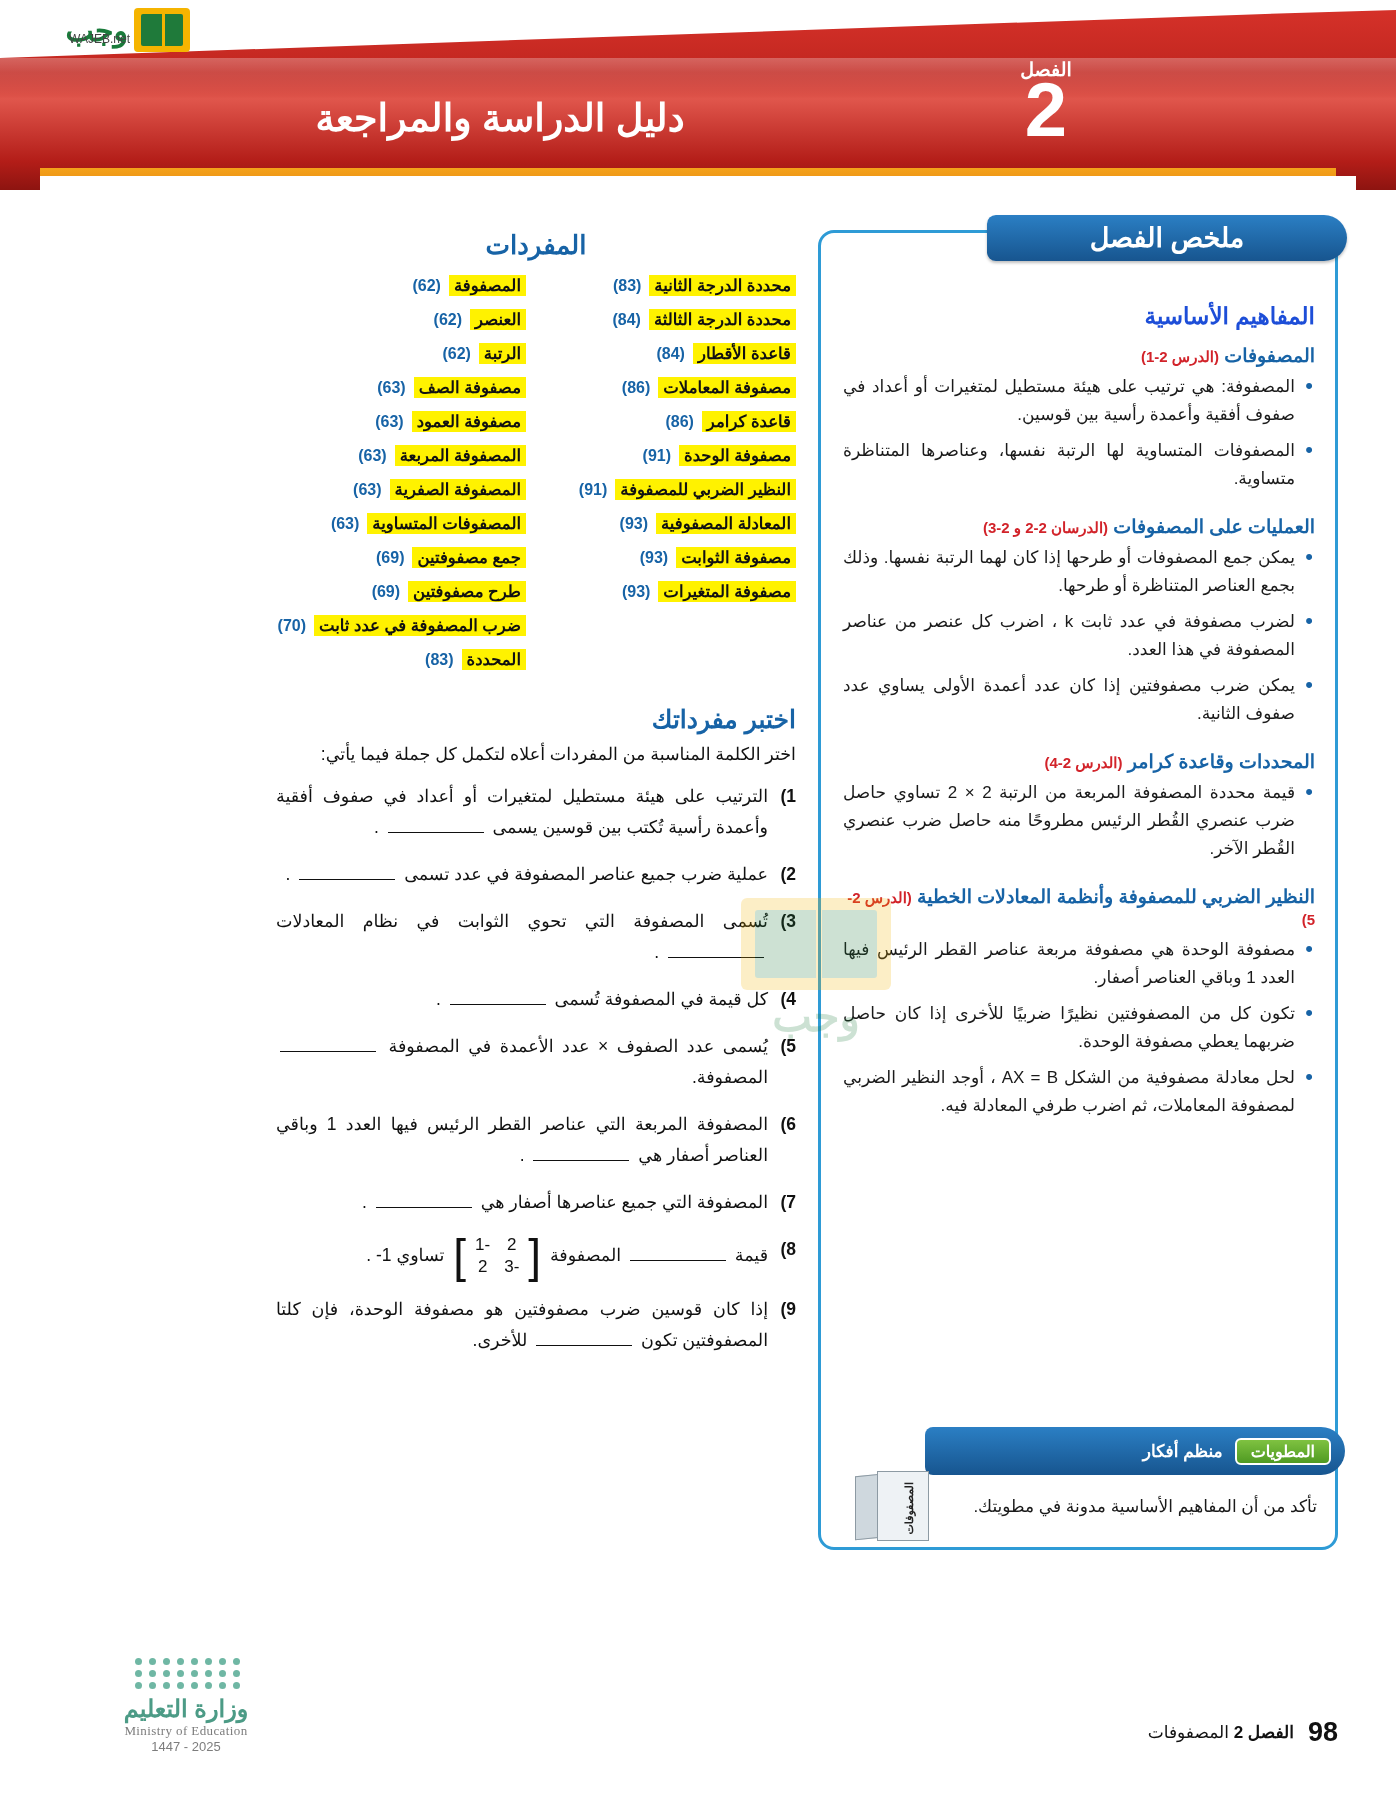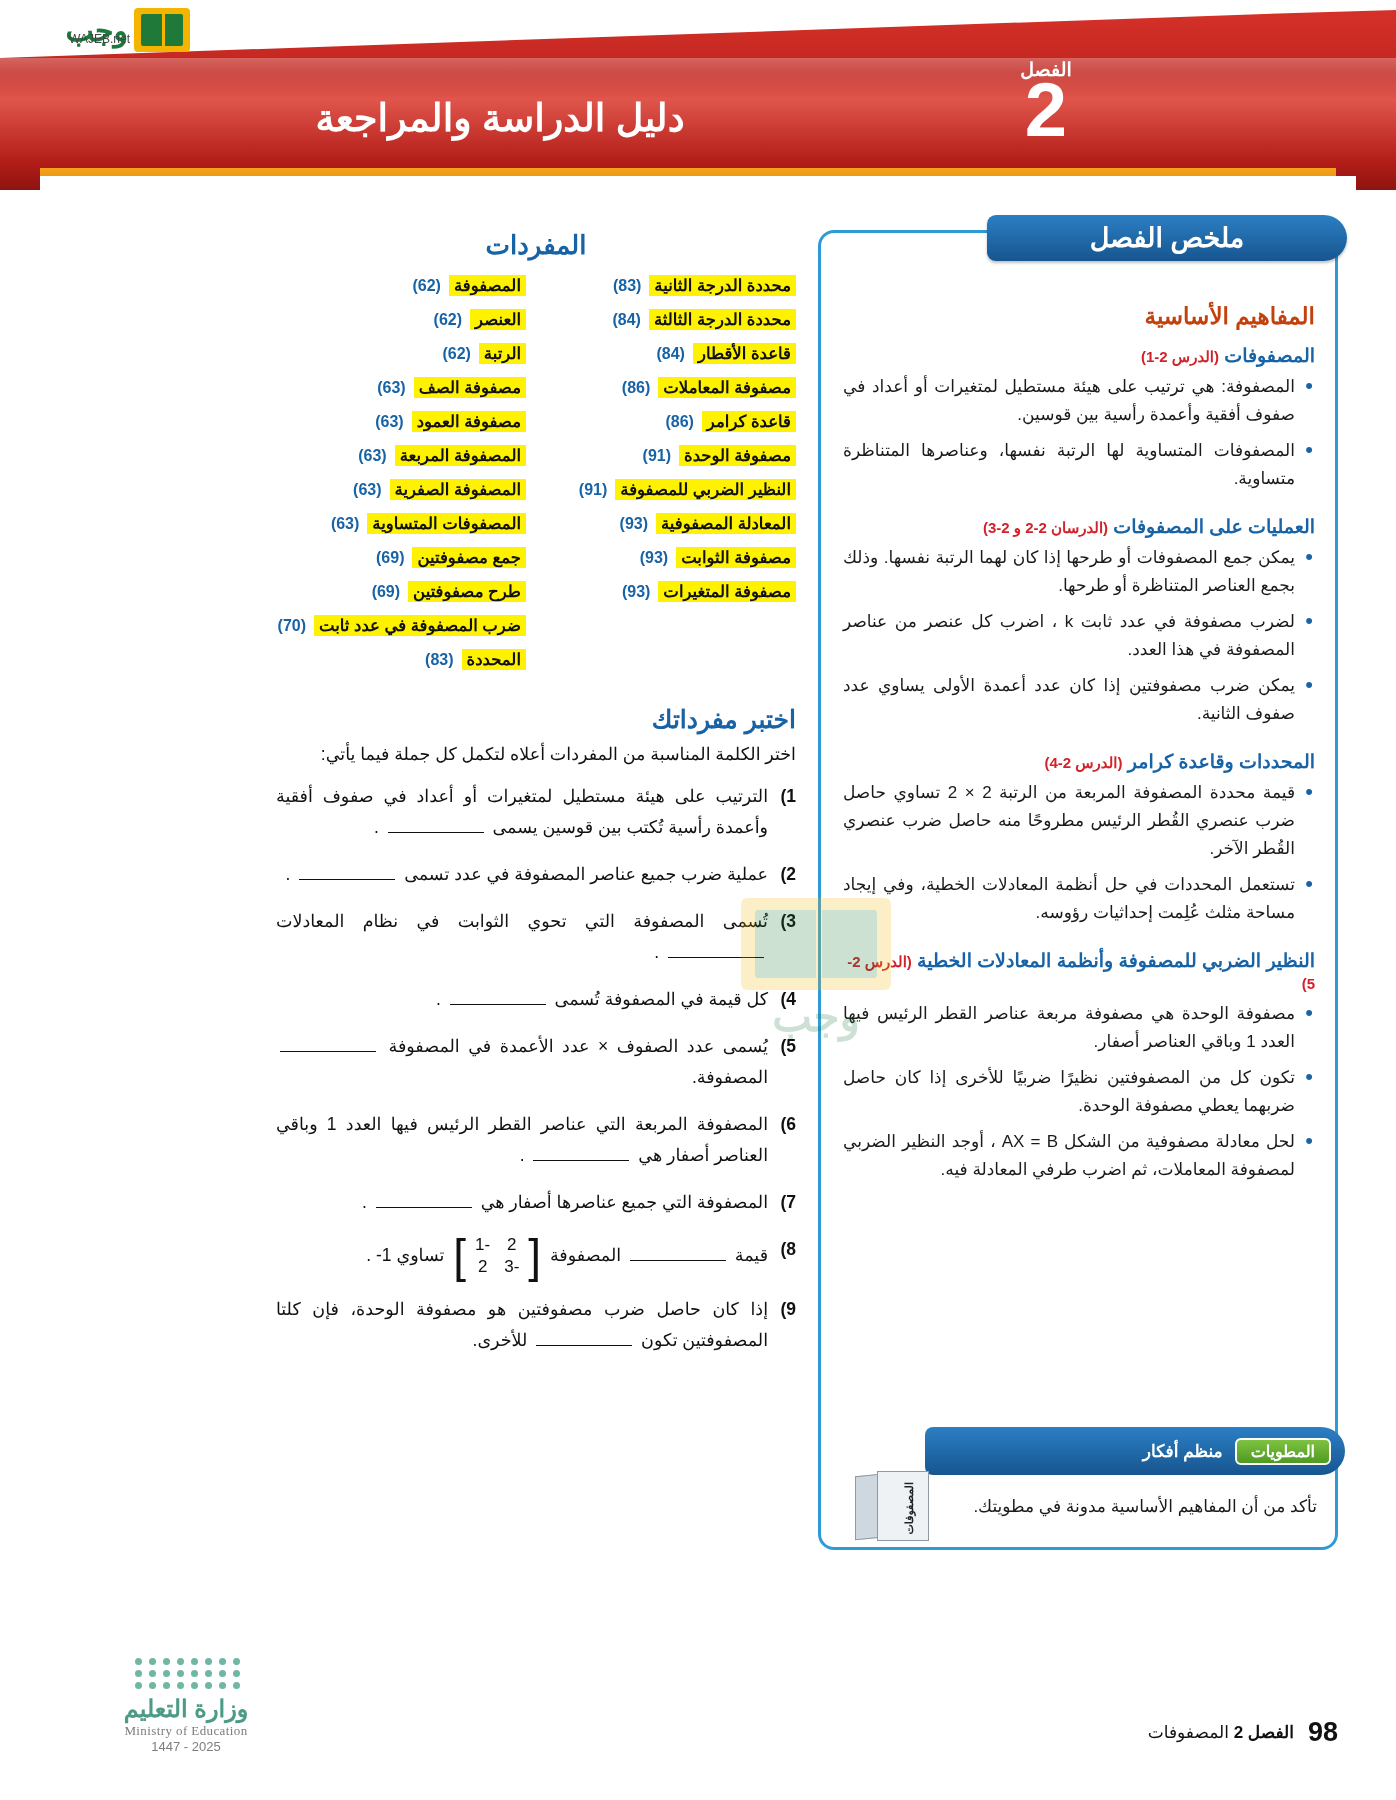--- a/index.html
+++ b/index.html
@@ -81,21 +81,21 @@
   }
   .summary-head {
     position:absolute; top:-18px; right:-12px; width:360px; height:46px;
     background:linear-gradient(180deg,#2b7fc4,#17558f);
     border-radius:10px 26px 26px 10px;
     color:#fff; font-size:27px; font-weight:bold;
     display:flex; align-items:center; justify-content:center;
     box-shadow:0 2px 3px rgba(0,0,0,.25);
   }
   .summary-inner { padding:66px 20px 10px 18px; text-align:right; }
-  .h-blue { color:#c2410c; font-size:23px; font-weight:bold; margin:4px 0 10px; }
+  .h-blue { color:#1d4ed8; font-size:23px; font-weight:bold; margin:4px 0 10px; }
   .h-sub { color:#1763a6; font-size:19px; font-weight:bold; margin:14px 0 6px; }
   .h-sub .lesson { color:#d2232a; font-size:15px; font-weight:bold; }
   ul.bullets { list-style:none; margin:0 0 4px; padding:0; }
   ul.bullets li {
     position:relative; font-size:17px; line-height:28px; color:#1a1a1a;
     padding:0 20px 8px 4px; text-align:justify;
   }
   ul.bullets li:before {
     content:"•"; position:absolute; right:2px; top:-1px; color:#1763a6; font-size:22px;
   }
@@ -248,21 +248,20 @@
         <li>لضرب مصفوفة في عدد ثابت k ، اضرب كل عنصر من عناصر المصفوفة في هذا العدد.</li>
         <li>يمكن ضرب مصفوفتين إذا كان عدد أعمدة الأولى يساوي عدد صفوف الثانية.</li>
       </ul>
 
       <div class="h-sub">
         <span>المحددات وقاعدة كرامر</span>
         <span class="lesson">(الدرس 2-4)</span>
       </div>
       <ul class="bullets">
         <li>قيمة محددة المصفوفة المربعة من الرتبة 2 × 2 تساوي حاصل ضرب عنصري القُطر الرئيس مطروحًا منه حاصل ضرب عنصري القُطر الآخر.</li>
-        <li>تستعمل المحددات في حل أنظمة المعادلات الخطية، وفي إيجاد مساحة مثلث عُلِمت إحداثيات رؤوسه.</li>
       </ul>
 
       <div class="h-sub">
         <span>النظير الضربي للمصفوفة وأنظمة المعادلات الخطية</span>
         <span class="lesson">(الدرس 2-5)</span>
       </div>
       <ul class="bullets">
         <li>مصفوفة الوحدة هي مصفوفة مربعة عناصر القطر الرئيس فيها العدد 1 وباقي العناصر أصفار.</li>
         <li>تكون كل من المصفوفتين نظيرًا ضربيًا للأخرى إذا كان حاصل ضربهما يعطي مصفوفة الوحدة.</li>
         <li>لحل معادلة مصفوفية من الشكل AX = B ، أوجد النظير الضربي لمصفوفة المعاملات، ثم اضرب طرفي المعادلة فيه.</li>
@@ -430,21 +429,21 @@
                   <td>-3</td>
                   <td>2</td>
                 </tr>
               </tbody>
             </table>
             <span class="br">]</span>
           </span><span> تساوي 1- .</span>
       </li>
       <li>
         <span class="qn">9)</span>
-        <span>إذا كان حاصل ضرب مصفوفتين هو مصفوفة الوحدة، فإن كلتا المصفوفتين تكون </span><span class="blank"></span><span> للأخرى.</span>
+        <span>إذا كان قوسين ضرب مصفوفتين هو مصفوفة الوحدة، فإن كلتا المصفوفتين تكون </span><span class="blank"></span><span> للأخرى.</span>
       </li>
     </ol>
   </div>
 
   <div class="watermark">
     <div class="bk"></div>
     <div class="tx">وجب</div>
   </div>
 
 </div>

